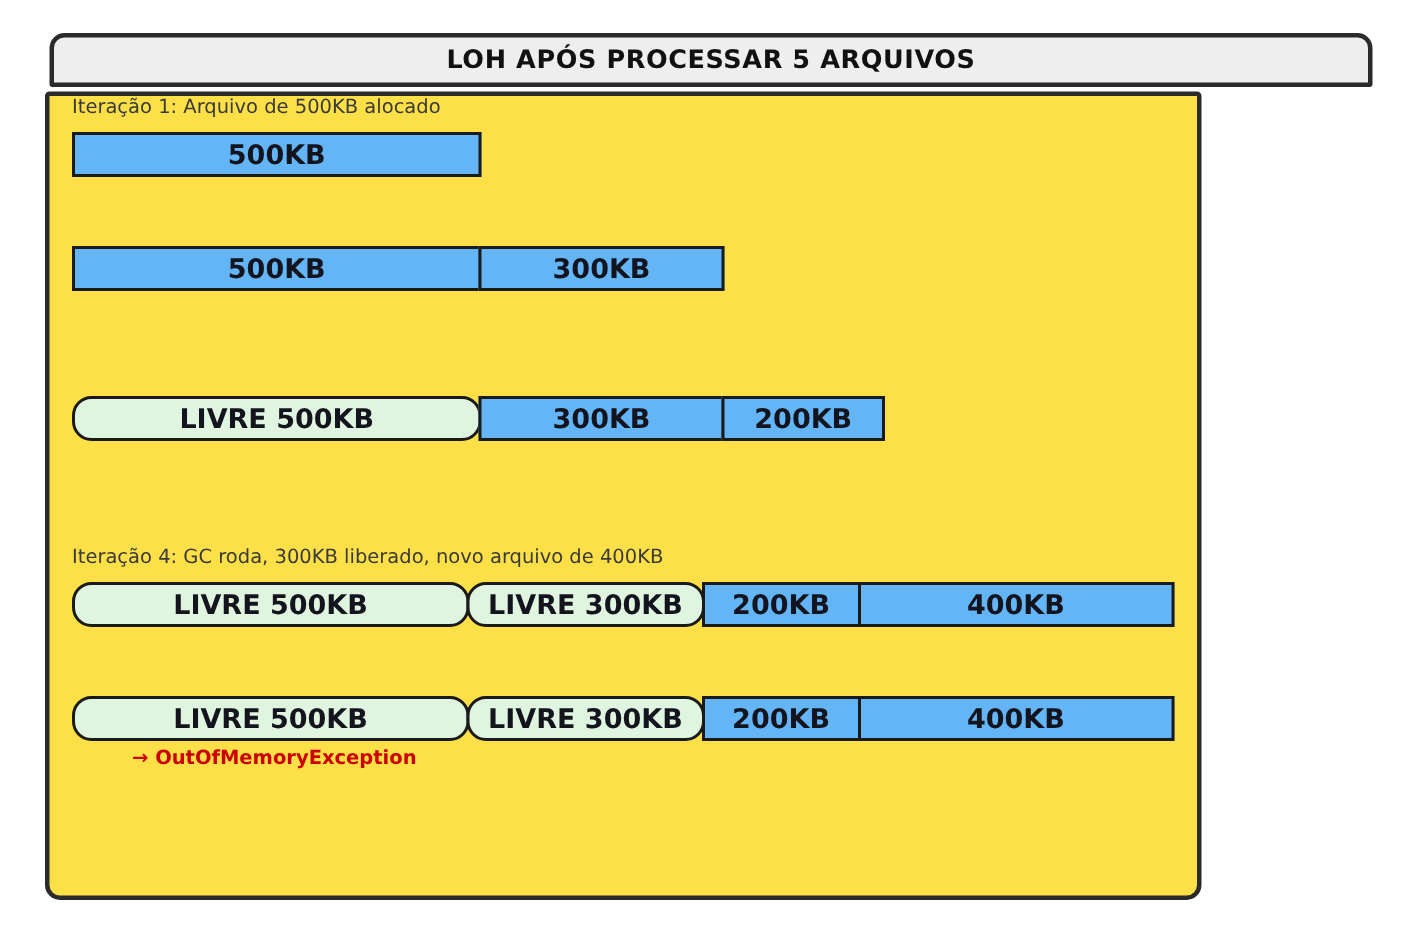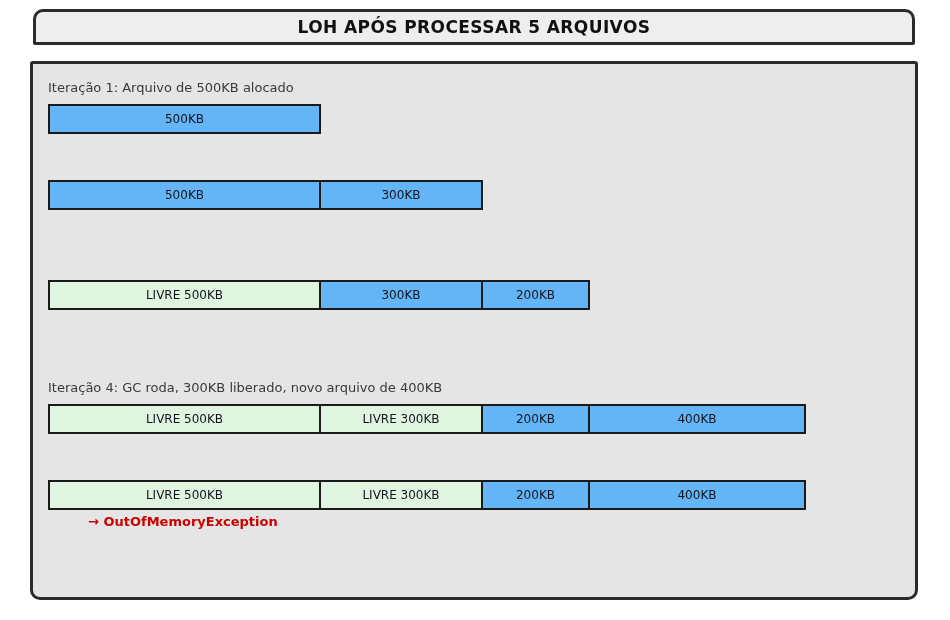--- a/index.html
+++ b/index.html
@@ -11,51 +11,51 @@
     --title-bg:#EEEEEE;
     --label:#3a3a3a;
   }
   *{margin:0;padding:0;box-sizing:border-box;}
   html,body{background:#ffffff;}
   body{
     width:950px;height:620px;position:relative;overflow:hidden;
     font-family:"DejaVu Sans","Liberation Sans",sans-serif;
   }
   .title-bar{
-    position:absolute;left:33px;top:9px;width:882px;height:36px;
+    position:absolute;left:33px;top:22px;width:882px;height:36px;
     background:var(--title-bg);
     border:3px solid var(--box-border);
     border-radius:10px 10px 2px 2px;
     display:flex;align-items:center;justify-content:center;
   }
   .title-bar .title{
     font-size:17px;font-weight:bold;color:#111;letter-spacing:0.4px;
   }
   .body-box{
-    position:absolute;left:30px;top:61px;width:888px;height:539px;
-    background:#e5e5e5;
+    position:absolute;left:30px;top:61px;width:771px;height:539px;
+    background:#fde047;
     border:3px solid var(--box-border);
     border-radius:3px 3px 10px 10px;
-    padding:16px 15px 0 15px;
+    padding:0 15px 0 15px;
   }
   .iteration{height:100px;}
   .iter-label{
     font-size:13px;color:var(--label);height:16px;line-height:16px;
     margin-bottom:8px;white-space:nowrap;
   }
   .block-row{display:flex;align-items:flex-start;}
   .block{
     height:30px;border:2px solid var(--blk-border);
     display:flex;align-items:center;justify-content:center;
-    font-size:12px;font-weight:normal;color:#14141e;
+    font-size:18px;font-weight:bold;color:#14141e;
     white-space:nowrap;overflow:hidden;
   }
   .block + .block{margin-left:-2px;}
   .block.allocated{background:var(--allocated);}
-  .block.free{background:var(--free);}
+  .block.free{background:var(--free);border-radius:13px;}
   .error-text{
     margin-top:4px;font-size:13px;font-weight:bold;color:var(--error);
     white-space:nowrap;
     margin-left:40px;
   }
 </style>
 </head>
 <body>
 
 <div class="title-bar">

